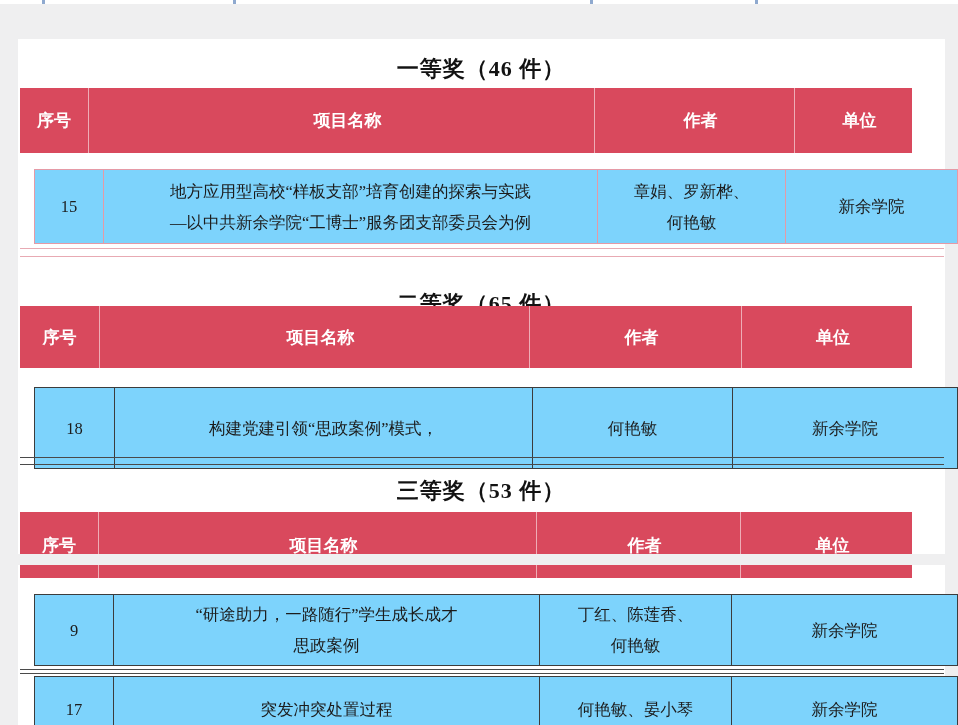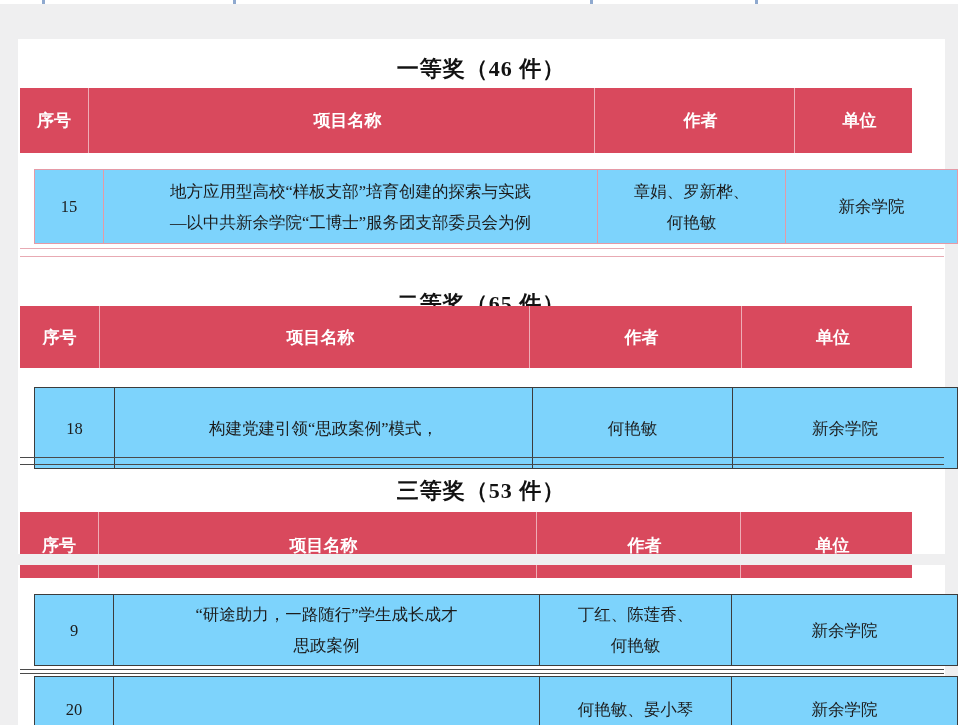--- a/index.html
+++ b/index.html
@@ -142,23 +142,24 @@
         </div>
         <div class="cell c4">
           <div class="line">新余学院</div>
         </div>
       </div>
       <div class="hl dark" style="top:630px"></div>
 
       <div class="hl dark" style="top:634px"></div>
       <div class="trow t3 dark-b" style="top:637px; height:66px">
         <div class="cell c1">
-          <div class="line">20</div>
+          <div class="line">17</div>
         </div>
         <div class="cell c2">
+          <div class="line">突发冲突处置过程</div>
         </div>
         <div class="cell c3">
           <div class="line">何艳敏、晏小琴</div>
         </div>
         <div class="cell c4">
           <div class="line">新余学院</div>
         </div>
       </div>
       <div class="hl dark" style="top:708px"></div>
 

